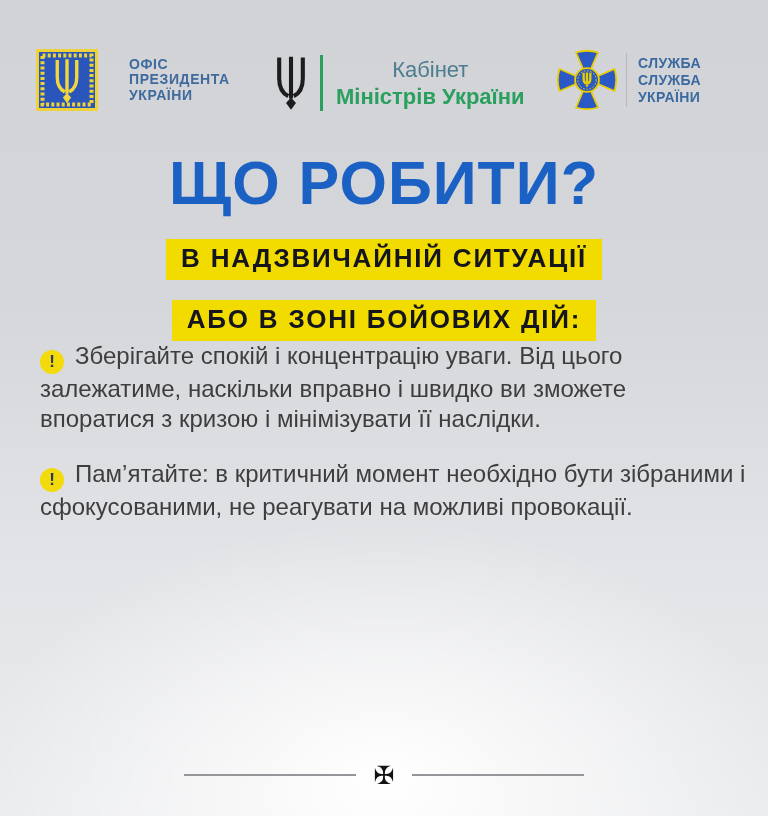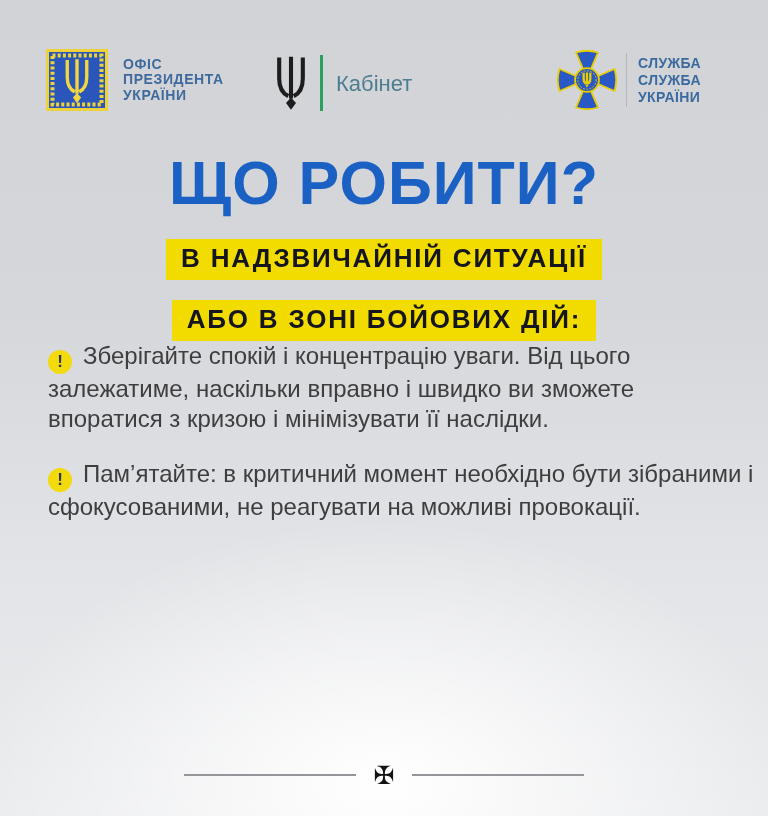--- a/index.html
+++ b/index.html
@@ -5,21 +5,21 @@
   html,body{margin:0;padding:0;background:#bbb;}
   .poster{
     position:relative;width:768px;height:816px;overflow:hidden;
     background:
       radial-gradient(ellipse 85% 52% at 50% 96%, #ffffff 0%, rgba(255,255,255,0) 62%),
       linear-gradient(180deg,#d2d3d6 0%,#d6d7da 38%,#e3e4e7 70%,#ebecee 100%);
     font-family:"Liberation Sans", sans-serif;
   }
   
   .logo{position:absolute;display:flex;align-items:center;}
-  .logo-pres{left:46px;top:49px;}
+  .logo-pres{left:36px;top:49px;gap:16px;}
   .pres-emblem{width:62px;height:62px;flex:0 0 auto;}
   .pres-text{margin-left:15px;font-size:14px;font-weight:bold;line-height:15.5px;letter-spacing:.6px;color:#3e6a9d;}
   .pres-text span{display:block;}
   .logo-cab{left:271px;top:52px;text-align:center;}
   .cab-trident{width:40px;height:62px;flex:0 0 auto;}
   .cab-divider{width:3px;height:56px;background:#2aa05f;margin:0 13px 0 9px;}
   .cab-text{line-height:27px;font-size:22px;}
   .cab-line1{display:block;color:#4d7d90;}
   .cab-line2{display:block;color:#2aa05f;font-weight:bold;}
   .logo-sbu{left:554px;top:44px;}
@@ -27,21 +27,21 @@
   .sbu-divider{width:1px;height:54px;background:#b4b7be;margin:0 11px 0 6px;}
   .sbu-text{font-size:14px;font-weight:bold;line-height:17px;letter-spacing:.4px;color:#3a6aa0;}
   .sbu-text span{display:block;}
   
   .title{position:absolute;top:148px;left:0;width:100%;margin:0;text-align:center;
          font-size:61px;font-weight:bold;letter-spacing:1px;color:#1b61c4;}
   .subtitle{position:absolute;top:229px;left:0;width:100%;text-align:center;}
   .band{display:inline-block;background:#f2dc00;color:#15151e;font-size:26px;font-weight:bold;
         letter-spacing:1.8px;padding:4px 15px 6px;margin:10px 0;}
   
-  .bullets{position:absolute;top:341px;left:48px;width:706px;}
+  .bullets{position:absolute;top:341px;left:40px;width:706px;}
   .bullets p{margin:0 0 25px 0;font-size:24px;line-height:30px;color:#3e3e40;}
   .excl{display:inline-flex;width:24px;height:24px;border-radius:50%;background:#f3da0b;
         color:#2b3566;font-weight:bold;font-size:17px;align-items:center;justify-content:center;
         margin-right:11px;vertical-align:-3px;}
   
   .footer{position:absolute;top:762px;left:0;width:100%;display:flex;align-items:center;justify-content:center;}
   .fline{width:172px;height:2px;background:#96969a;}
   .fcross{font-size:25px;line-height:26px;color:#121212;margin:0 18px;}
 </style>
 </head>
@@ -66,20 +66,21 @@
   </div>
 
   <div class="logo logo-cab">
     <svg class="cab-trident" viewBox="0 0 44 64">
       <path d="M9,4 V27 C9,39 14,44 19,46.5 M22,3 V49 M35,4 V27 C35,39 30,44 25,46.5" fill="none" stroke="#1d1d1f" stroke-width="4.5"></path>
       <path d="M22,48 L16.5,54 L22,61.5 L27.5,54 Z" fill="#1d1d1f"></path>
     </svg>
     <div class="cab-divider"></div>
     <div class="cab-text">
       <span class="cab-line1">Кабінет</span>
+      <span class="cab-line2">Міністрів України</span>
     </div>
   </div>
 
   <div class="logo logo-sbu">
     <svg class="sbu-emblem" viewBox="0 0 72 72">
       <g fill="#2a58c4" stroke="#e8cd00" stroke-width="2" stroke-linejoin="round">
         <path d="M36,34 L24,6 A40,40 0 0 1 48,6 Z"></path>
         <path d="M36,34 L24,6 A40,40 0 0 1 48,6 Z" transform="rotate(90,36,36)"></path>
         <path d="M36,34 L24,6 A40,40 0 0 1 48,6 Z" transform="rotate(180,36,36)"></path>
         <path d="M36,34 L24,6 A40,40 0 0 1 48,6 Z" transform="rotate(270,36,36)"></path>

